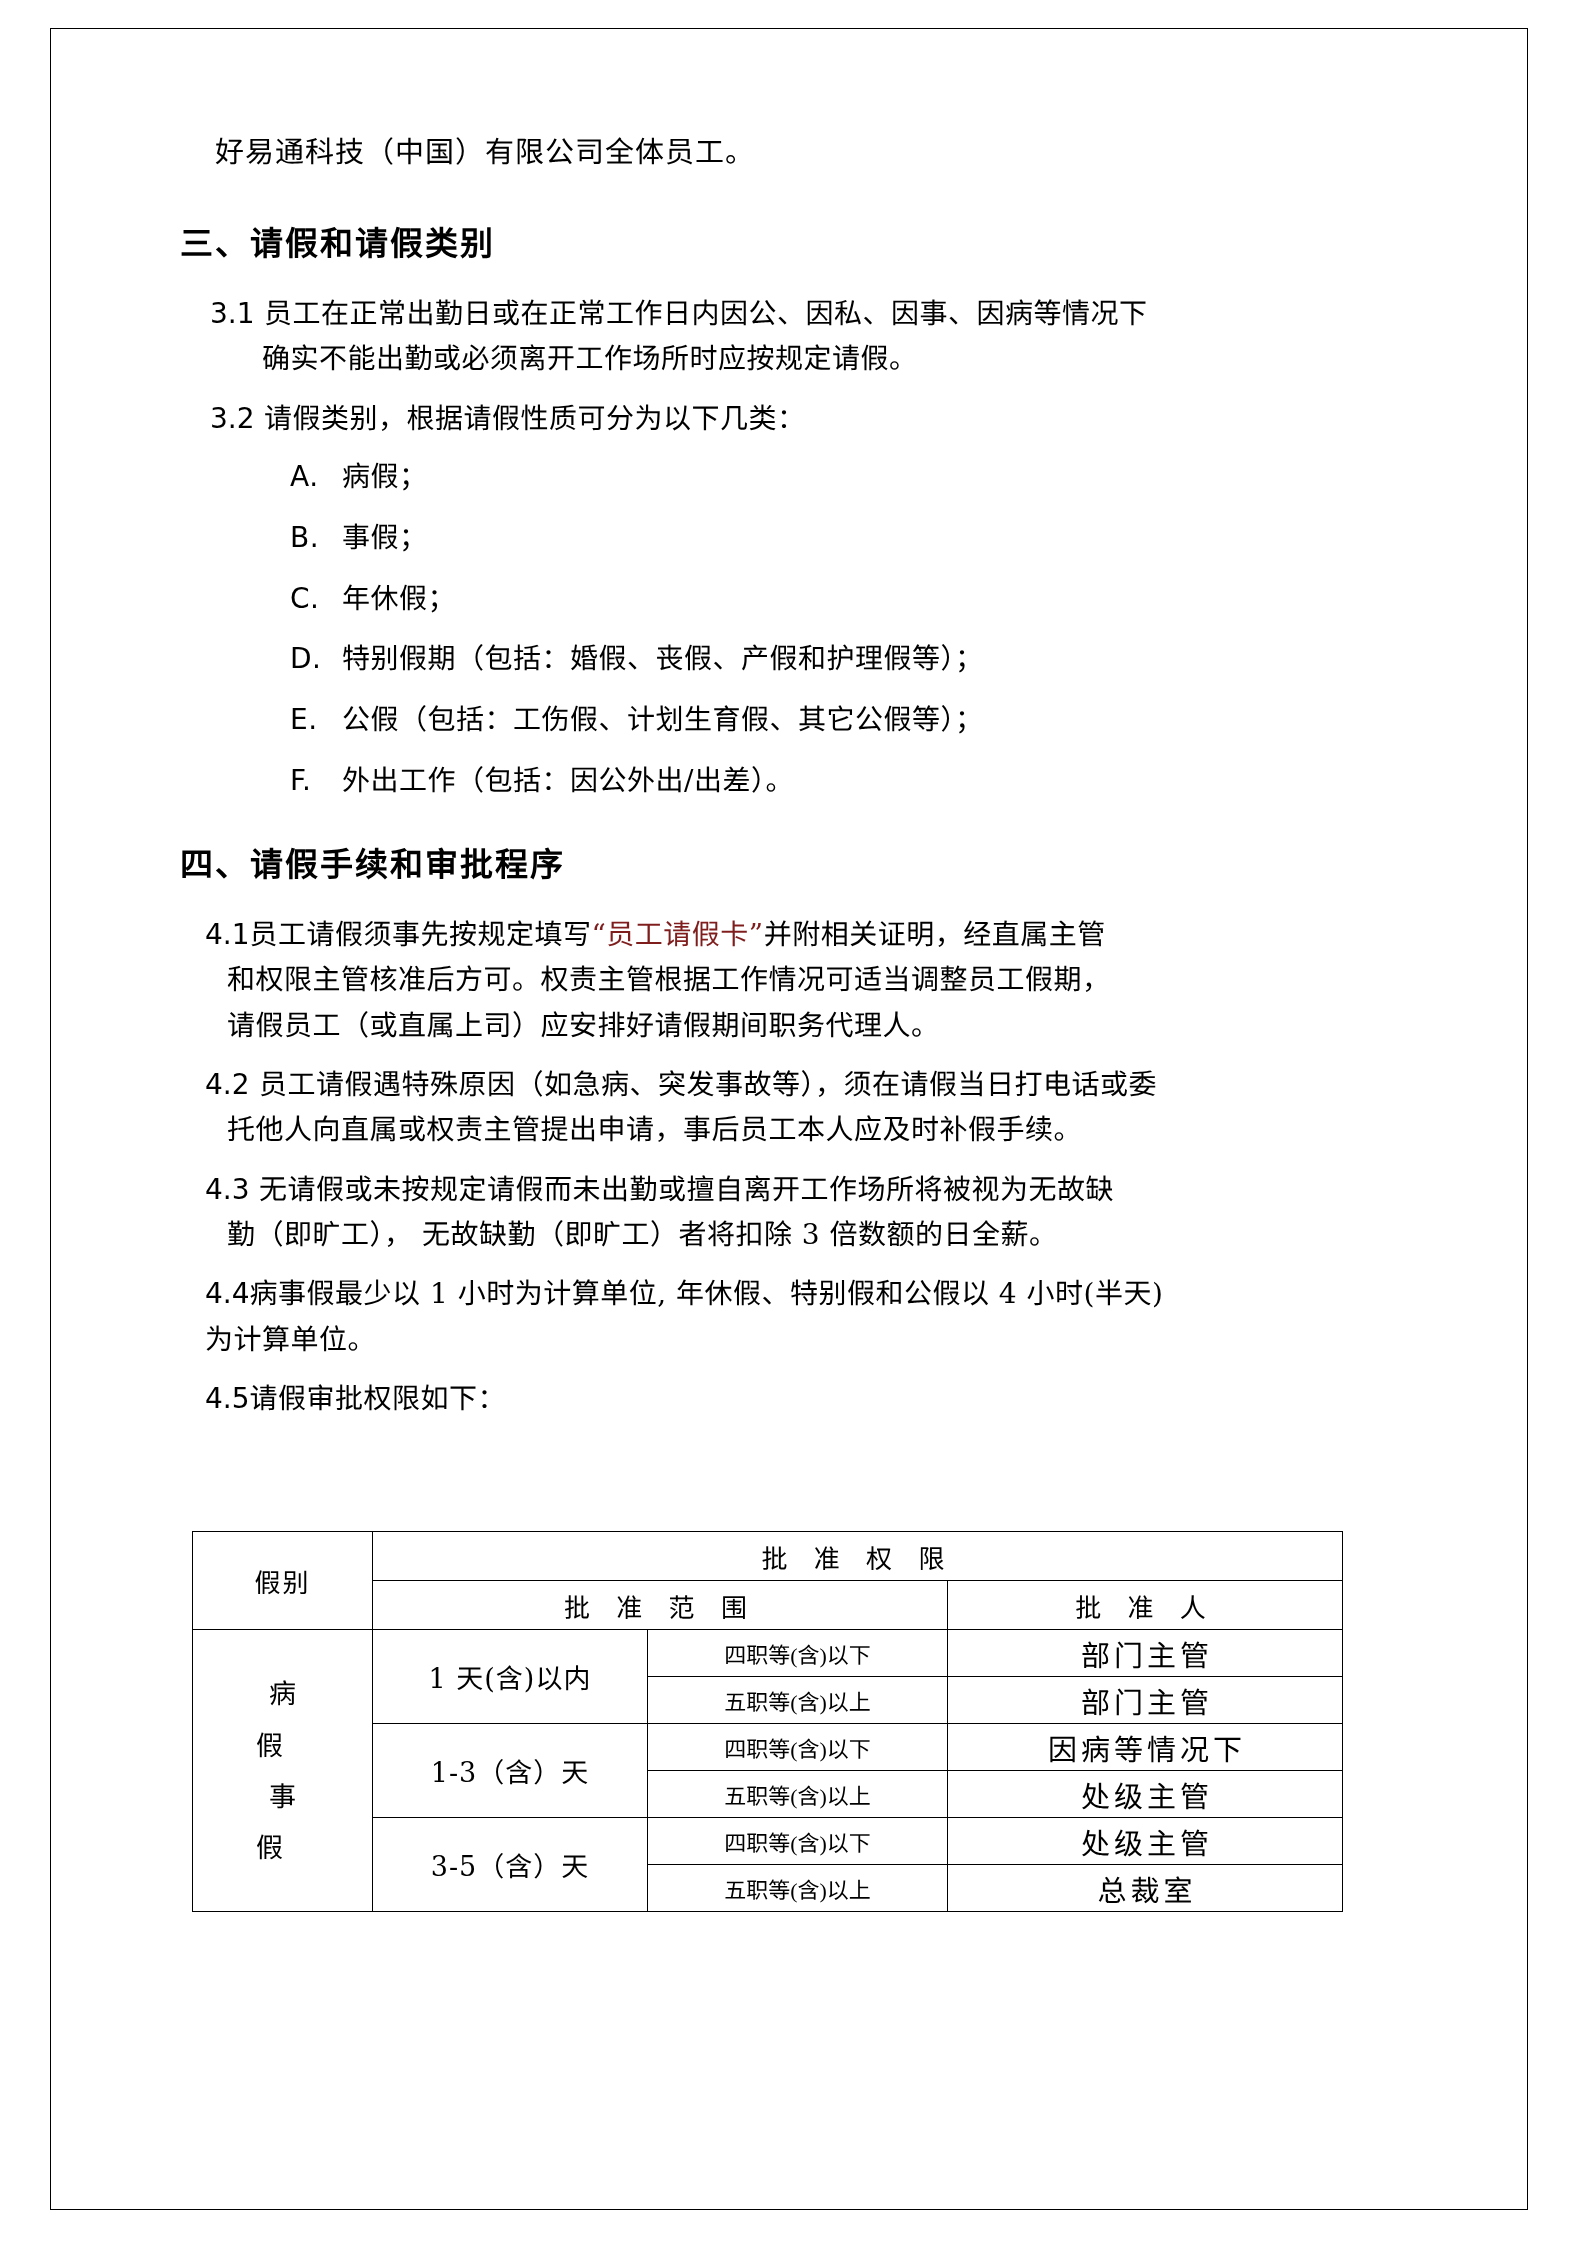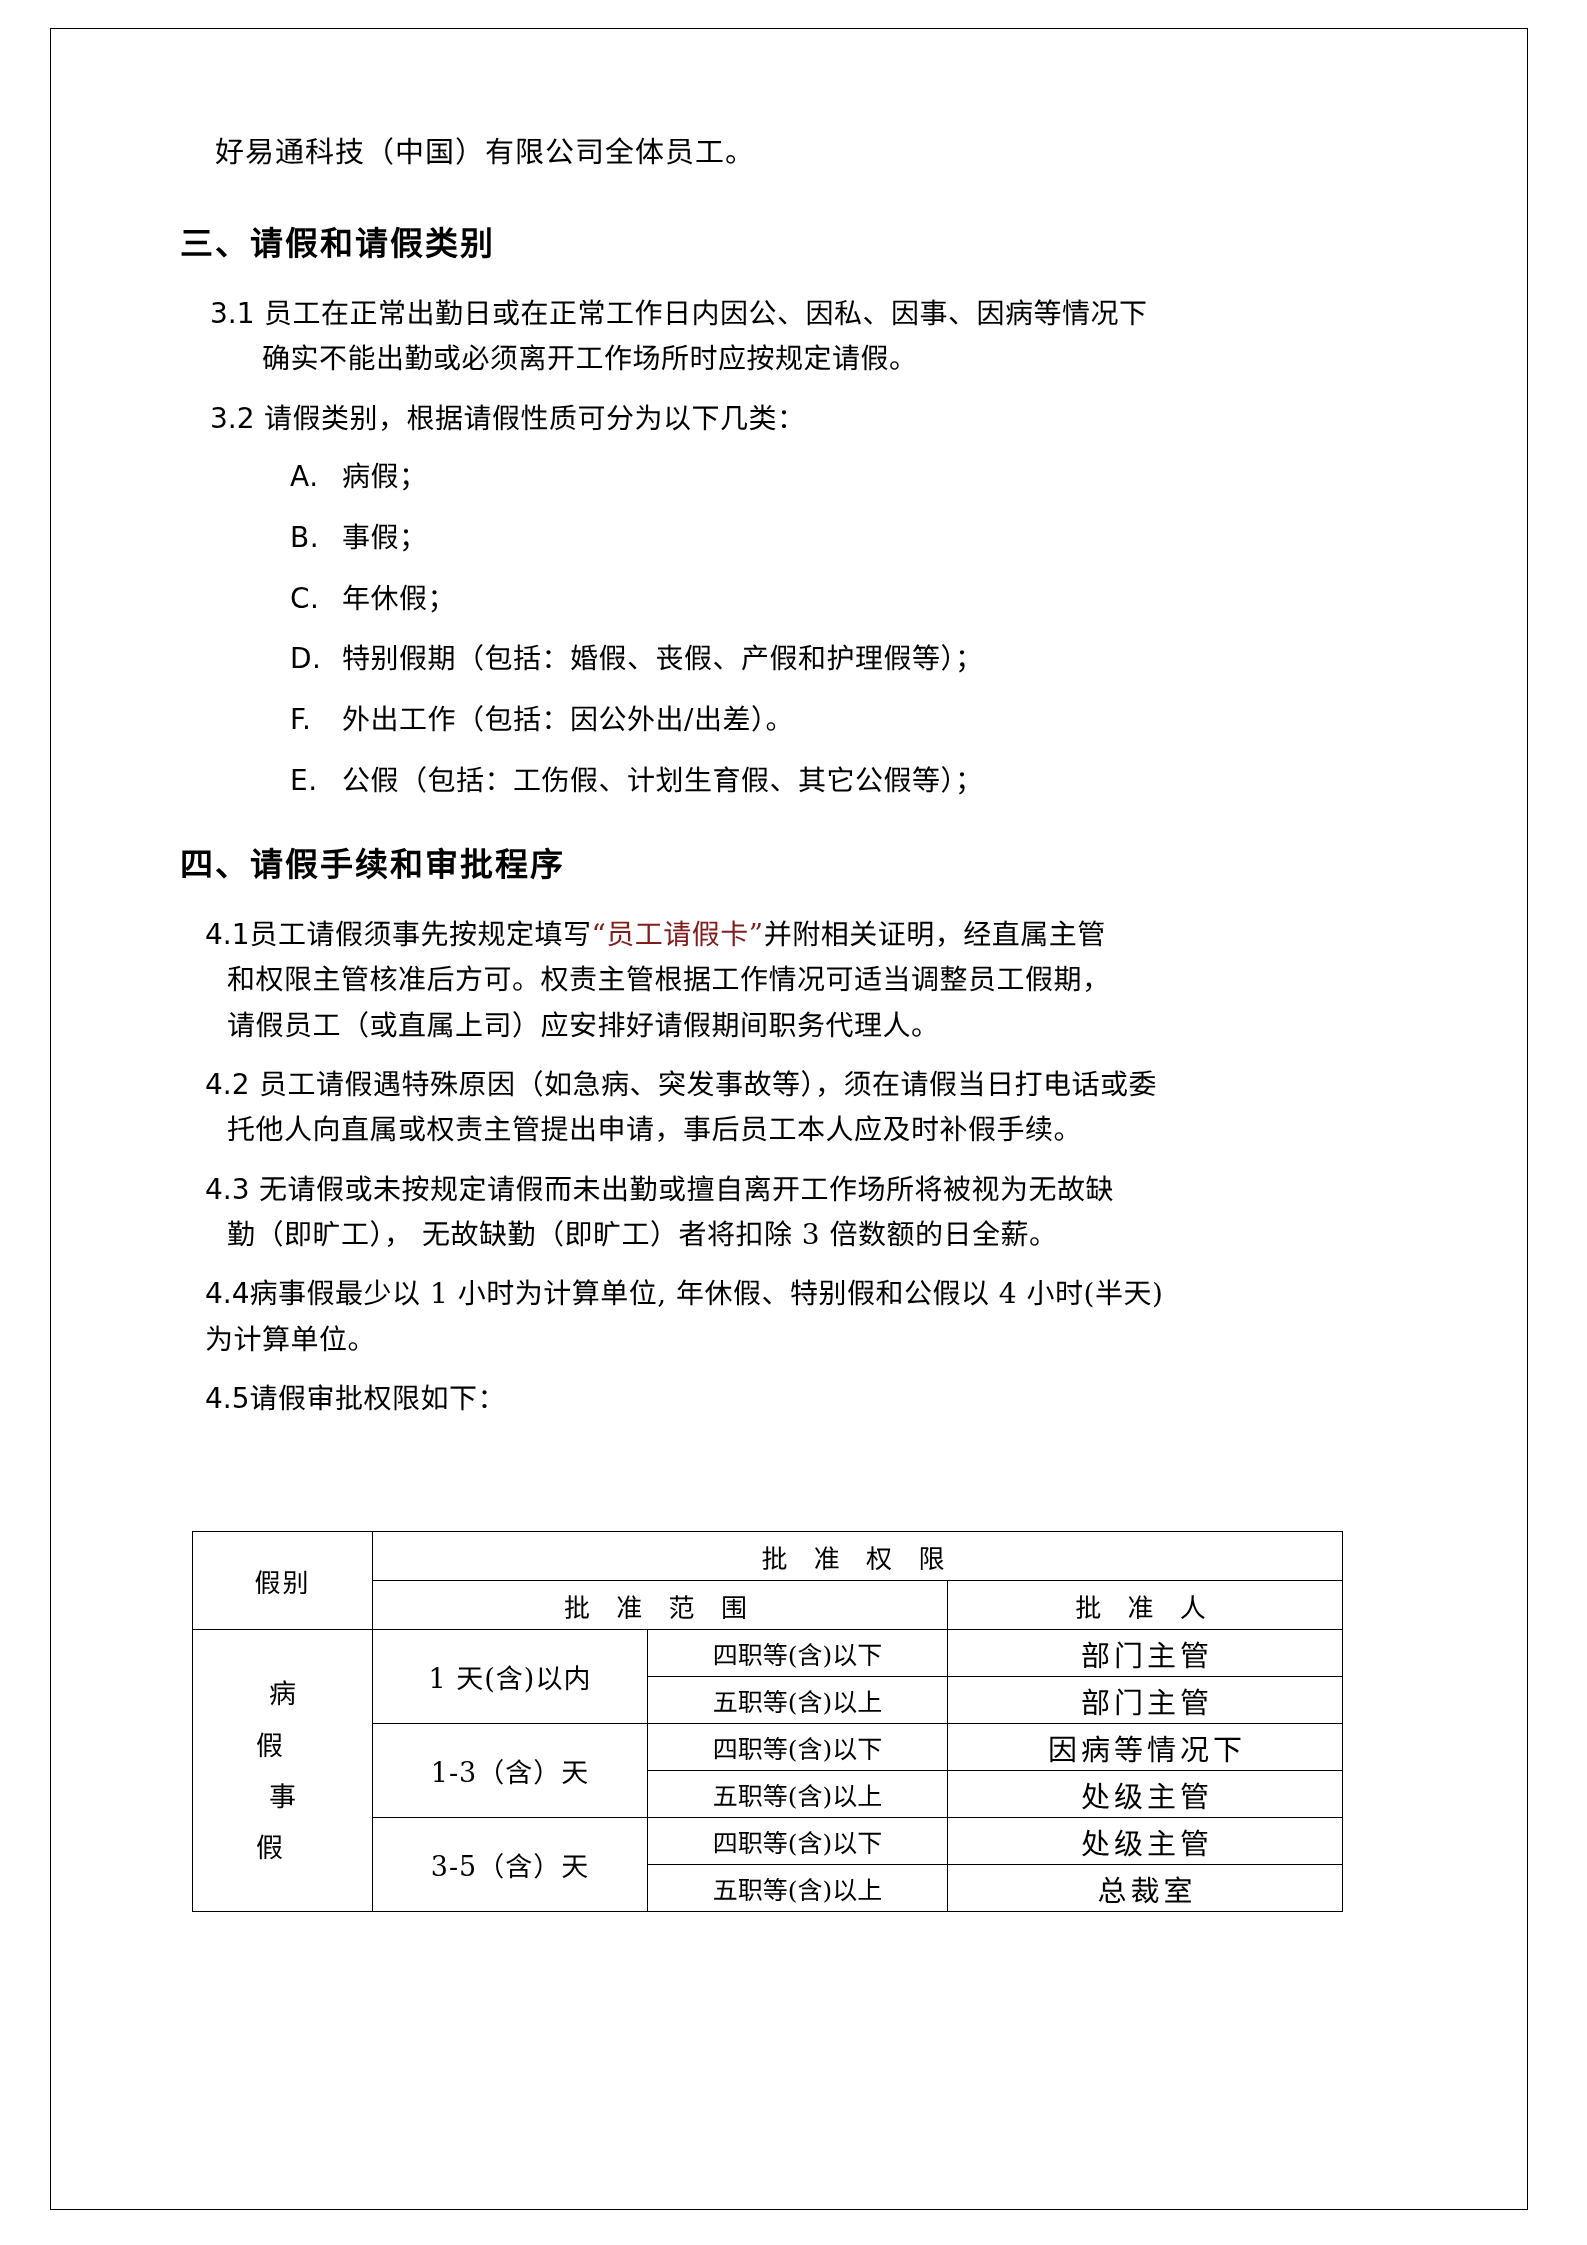--- a/index.html
+++ b/index.html
@@ -140,22 +140,23 @@
     font-size: 27px;
     letter-spacing: 26px;
     text-indent: 26px;
     line-height: 1.9;
   }
   table.approval .range-cell {
     font-size: 27px;
     letter-spacing: 1px;
   }
   table.approval .level-cell {
-    font-size: 25px;
+    font-size: 22px;
     letter-spacing: 0px;
+    font-family: Liberation Serif, serif;
   }
   table.approval .approver-cell {
     font-size: 29px;
     letter-spacing: 4px;
     text-indent: 4px;
   }
   .col-type   { width: 180px; }
   .col-range  { width: 275px; }
   .col-level  { width: 300px; }
   .col-person { width: 395px; }
@@ -189,24 +190,24 @@
     <p class="lettered">
       <span class="mark">B.</span><span>事假；</span>
     </p>
     <p class="lettered">
       <span class="mark">C.</span><span>年休假；</span>
     </p>
     <p class="lettered">
       <span class="mark">D.</span><span>特别假期（包括：婚假、丧假、产假和护理假等）；</span>
     </p>
     <p class="lettered">
+      <span class="mark">E.</span><span>公假（包括：工伤假、计划生育假、其它公假等）；</span>
+    </p>
+    <p class="lettered">
       <span class="mark">F.</span><span>外出工作（包括：因公外出/出差）。</span>
-    </p>
-    <p class="lettered">
-      <span class="mark">E.</span><span>公假（包括：工伤假、计划生育假、其它公假等）；</span>
     </p>
 
     <h2 class="section-heading gap-before-heading">四、请假手续和审批程序</h2>
 
     <p class="para para-indent-2">
       <span class="num-label">4.1</span><span>员工请假须事先按规定填写</span><span class="blue-text">“员工请假卡”</span><span>并附相关证明，经直属主管</span>
       <span class="cont">和权限主管核准后方可。权责主管根据工作情况可适当调整员工假期，</span>
       <span class="cont">请假员工（或直属上司）应安排好请假期间职务代理人。</span>
     </p>
 

